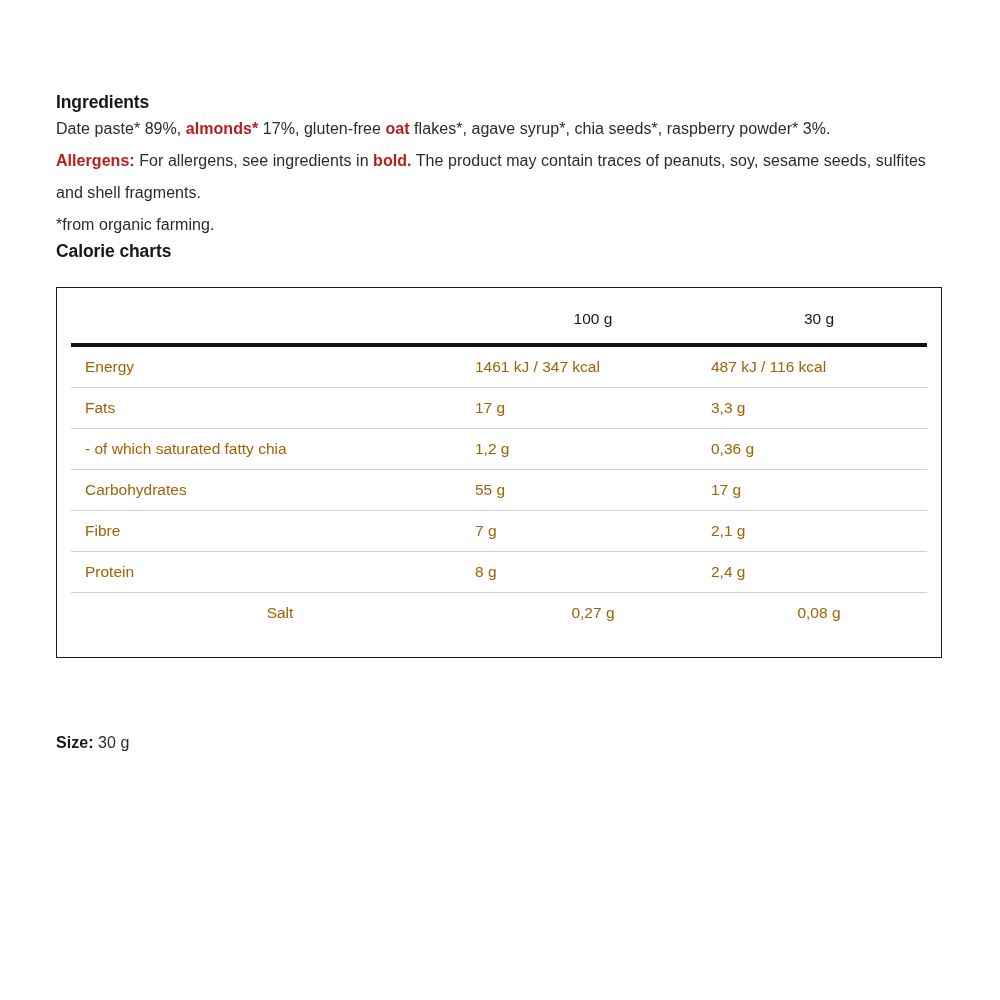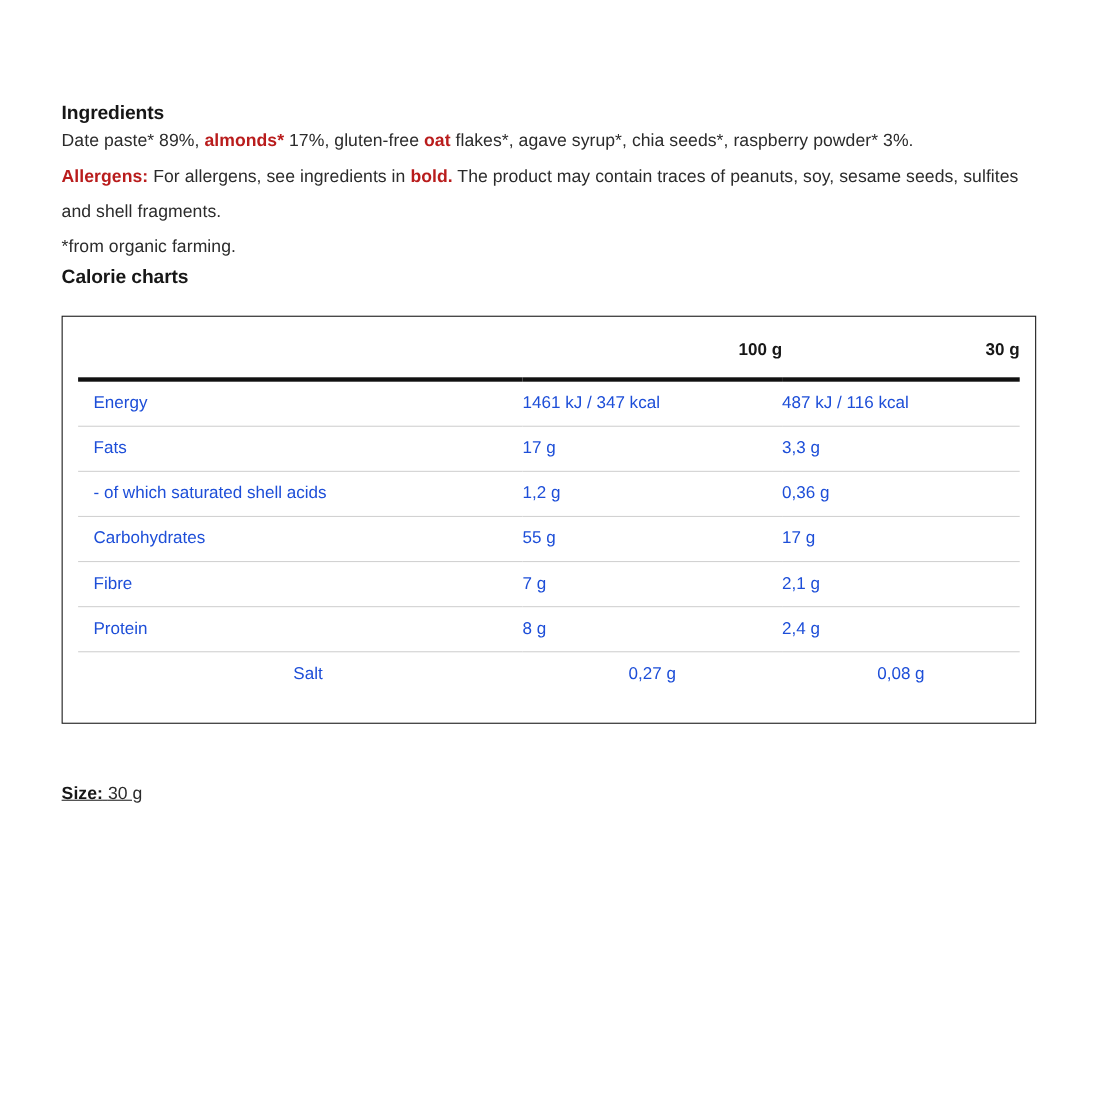--- a/index.html
+++ b/index.html
@@ -56,50 +56,49 @@
     border: 1.5px solid #1c1c1c;
     padding: 22px 14px 24px 14px;
     background: #fff;
   }
   table.nutrition {
     width: 100%;
     border-collapse: collapse;
     font-size: 15.5px;
   }
   table.nutrition th {
-    text-align: right;
-    font-weight: bold;
+    text-align: center;
+    font-weight: normal;
     font-size: 15.5px;
     color: #171717;
     padding: 0 0 15px 0;
   }
   table.nutrition thead tr {
     border-bottom: 4px solid #111111;
   }
   table.nutrition td {
     padding: 11px 0 11px 0;
     border-bottom: 1px solid #d2d2d2;
-    color: #1d4ed8;
+    color: #a16207;
     font-size: 15.5px;
     vertical-align: middle;
   }
   table.nutrition tbody tr:last-child td {
     border-bottom: none;
     text-align: center;
   }
   .col-label { width: 404px; padding-left: 14px !important; }
   .col-100 { width: 236px; }
   .col-30 { width: auto; }
   th.col-label { padding-left: 14px !important; }
   .size-line {
-    margin-top: 55px;
+    margin-top: 76px;
     font-size: 16px;
     color: #2b2b2b;
     letter-spacing: 0.05px;
-    text-decoration: underline;
   }
   .size-line .size-label { font-weight: bold; color: #171717; }
 </style>
 </head>
 <body>
 
 <div class="page">
   <div class="content">
 
     <h2 class="section-title ingredients-title">Ingredients</h2>
@@ -126,21 +125,21 @@
               <td class="col-label">Energy</td>
               <td class="col-100">1461 kJ / 347 kcal</td>
               <td class="col-30">487 kJ / 116 kcal</td>
             </tr>
             <tr>
               <td class="col-label">Fats</td>
               <td class="col-100">17 g</td>
               <td class="col-30">3,3 g</td>
             </tr>
             <tr>
-              <td class="col-label">- of which saturated shell acids</td>
+              <td class="col-label">- of which saturated fatty chia</td>
               <td class="col-100">1,2 g</td>
               <td class="col-30">0,36 g</td>
             </tr>
             <tr>
               <td class="col-label">Carbohydrates</td>
               <td class="col-100">55 g</td>
               <td class="col-30">17 g</td>
             </tr>
             <tr>
               <td class="col-label">Fibre</td>

